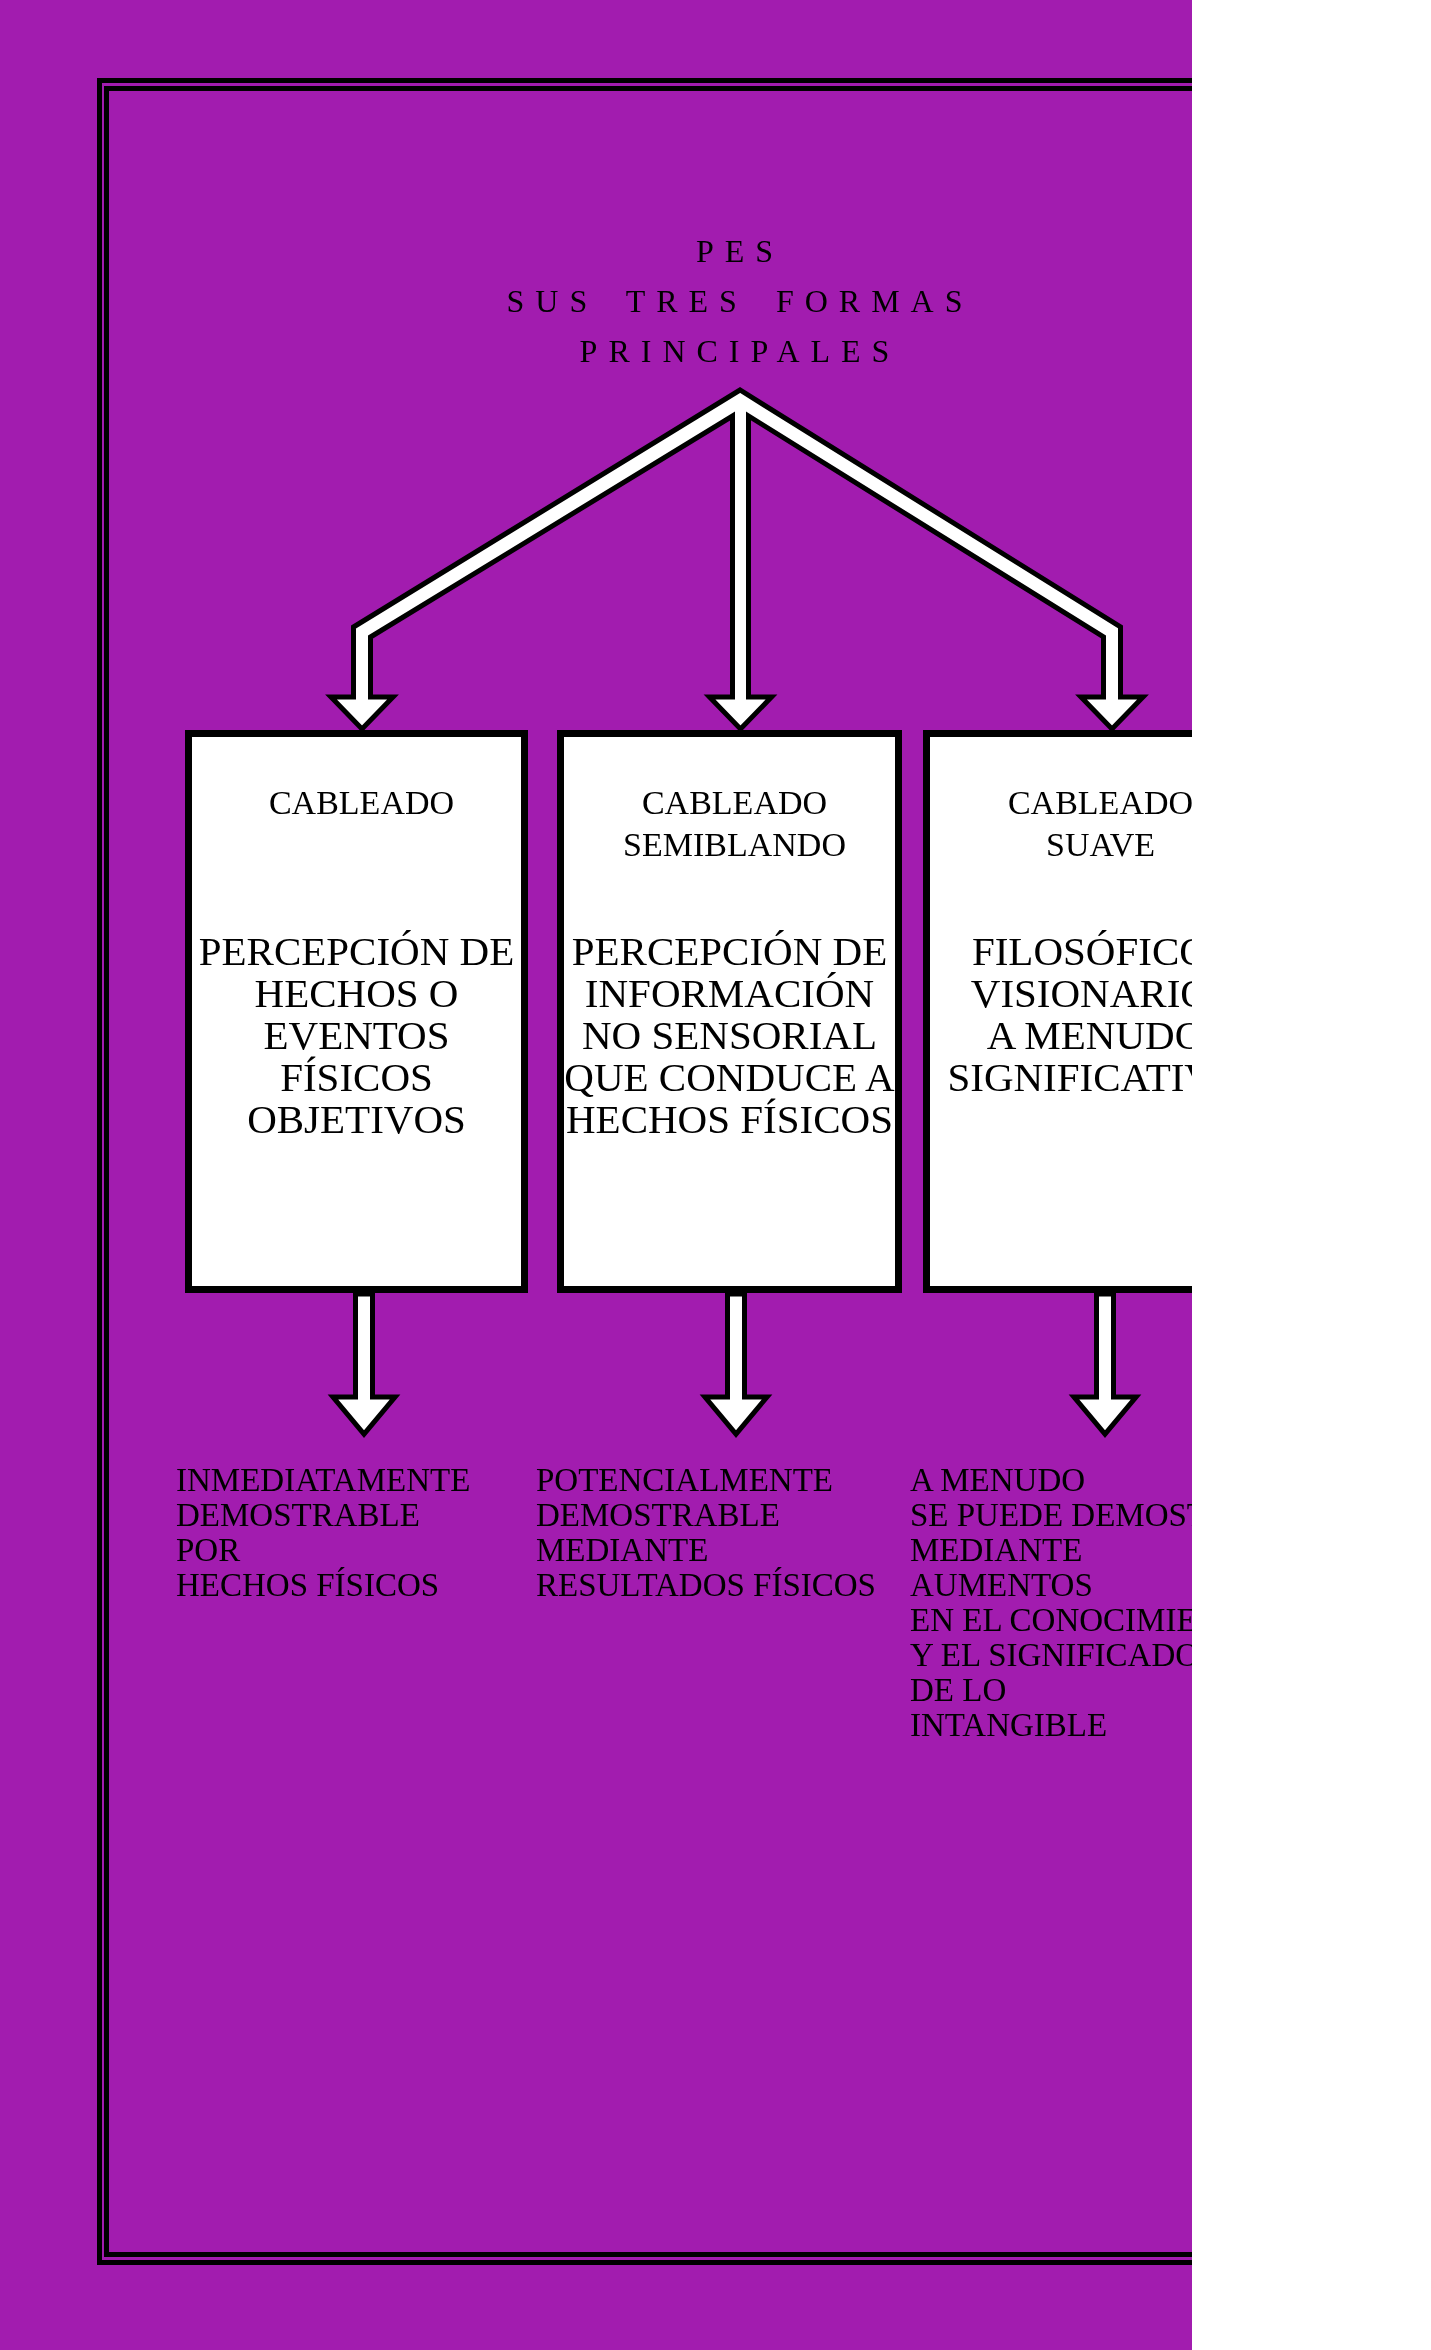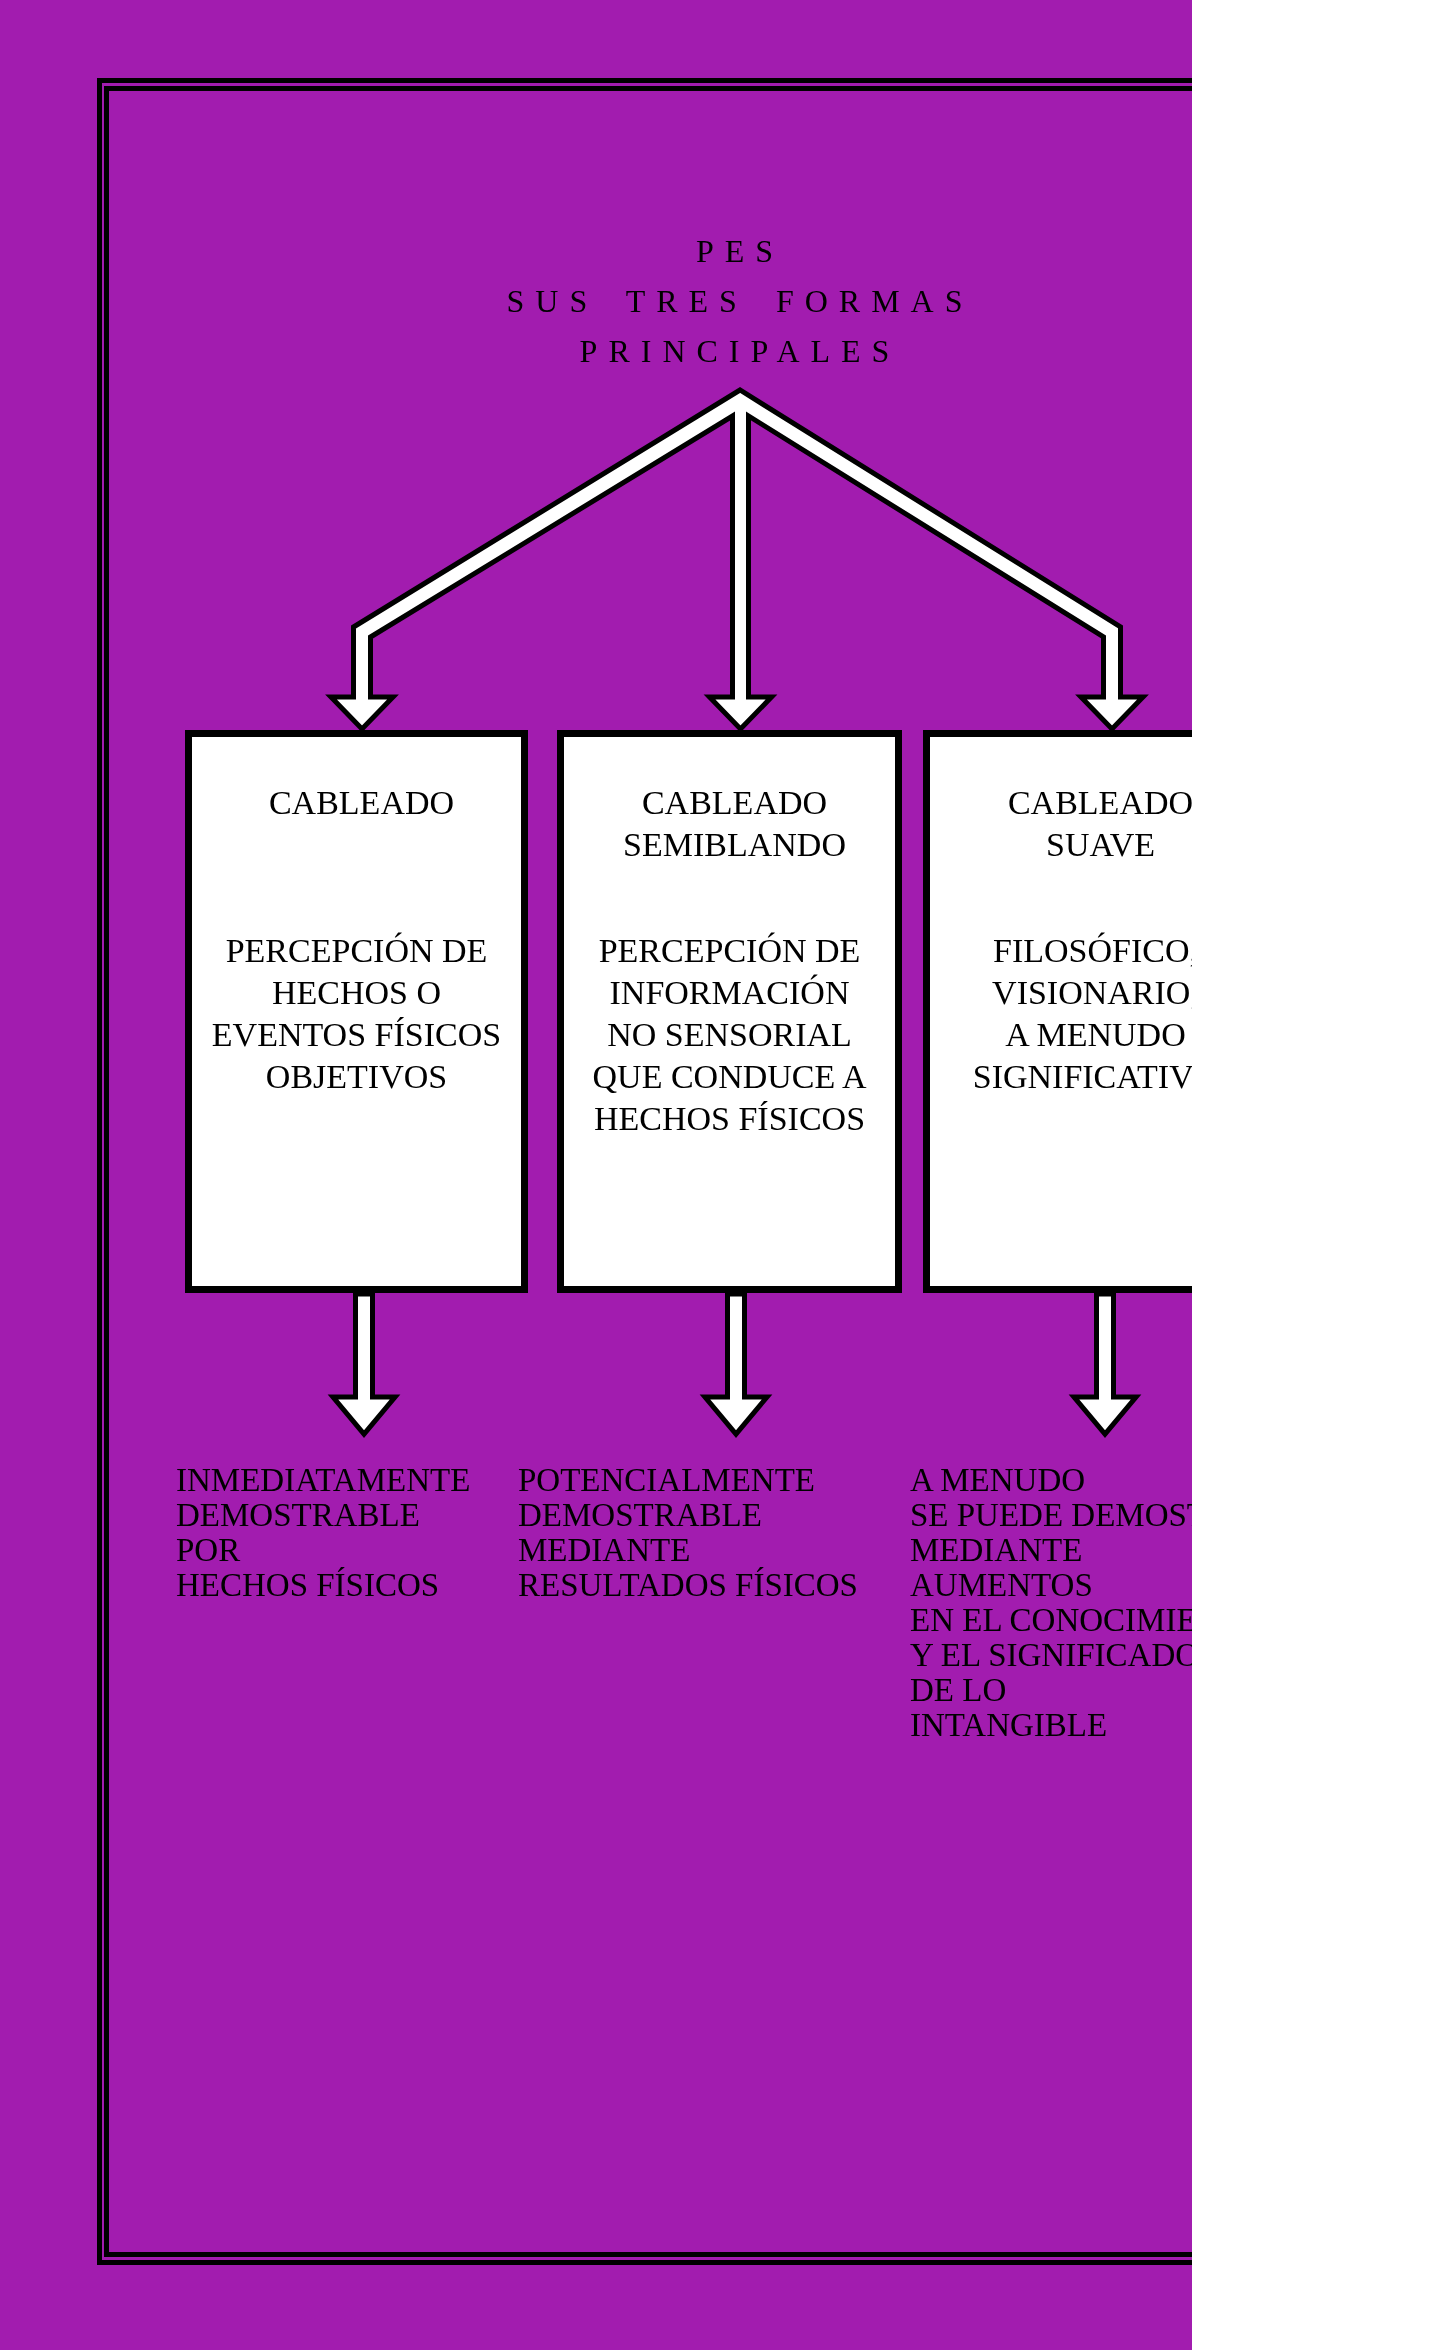--- a/index.html
+++ b/index.html
@@ -20,24 +20,24 @@
   .box{
     position:absolute; top:730px; height:563px; background:#fff;
     border:7px solid #000; box-sizing:border-box; text-align:center;
   }
   #box1{left:185px; width:343px;}
   #box2{left:557px; width:345px;}
   #box3{left:923px; width:345px;}
   .box-header{position:absolute; top:45px; left:10px; right:0;
     font-size:34px; line-height:42px;}
   .box-body{position:absolute; top:193px; left:0; right:0;
-    font-size:34px; line-height:42px;}
+    font-size:41px; line-height:42px;}
   .result{position:absolute; font-size:33px; line-height:35px;}
   #result1{left:176px; top:1463px; width:380px;}
-  #result2{left:518px; top:1463px; width:400px;}
+  #result2{left:536px; top:1463px; width:400px;}
   #result3{left:910px; top:1463px; width:400px;}
   #arrows{position:absolute; left:0; top:0;}
   .arrow-shape{fill:#ffffff; stroke:#000000; stroke-width:5; stroke-linejoin:miter;}
 </style>
 </head>
 <body>
 
 <div id="page">
 
   <div class="frame-outer"></div>

